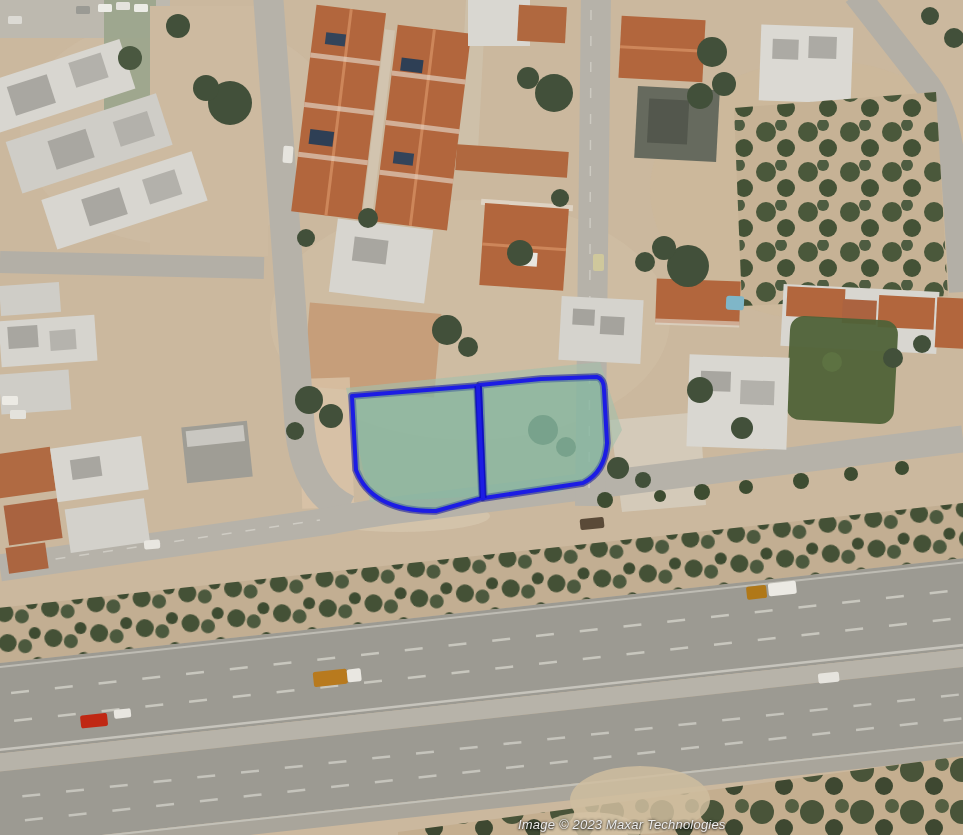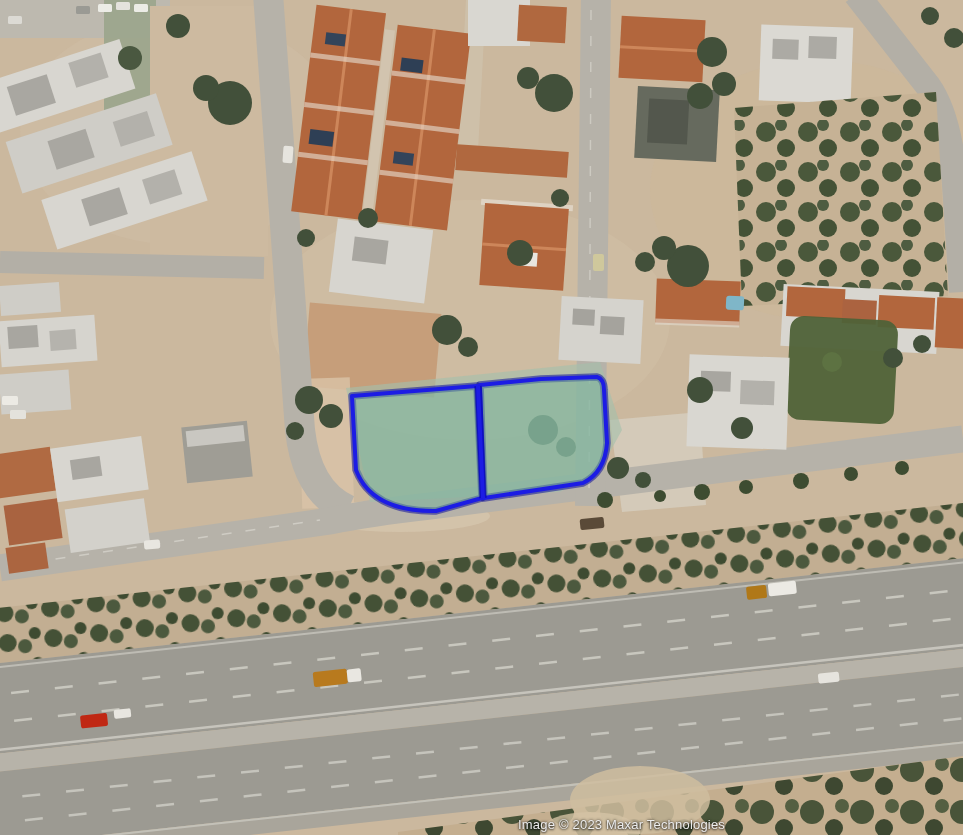--- a/index.html
+++ b/index.html
@@ -1,18 +1,18 @@
 <!DOCTYPE html>
 <html><head>
 <meta charset="utf-8">
 <style>
   html,body{margin:0;padding:0;background:#222;}
   .viewport{
     position:relative;width:963px;height:835px;overflow:hidden;
-    background:#cbb89e;font-family:"Liberation Sans",sans-serif;
+    background:#cbb89e;font-family:"Liberation Sans",sans-serif;font-style:italic;
   }
   .viewport svg{position:absolute;left:0;top:0;display:block;}
   .attribution{
     position:absolute;left:518px;top:817px;
     font-size:13px;color:#ececec;letter-spacing:.2px;white-space:nowrap;
     text-shadow:0 0 3px rgba(0,0,0,.85),0 1px 2px rgba(0,0,0,.6);
     user-select:none;
   }
 </style>
 </head>

